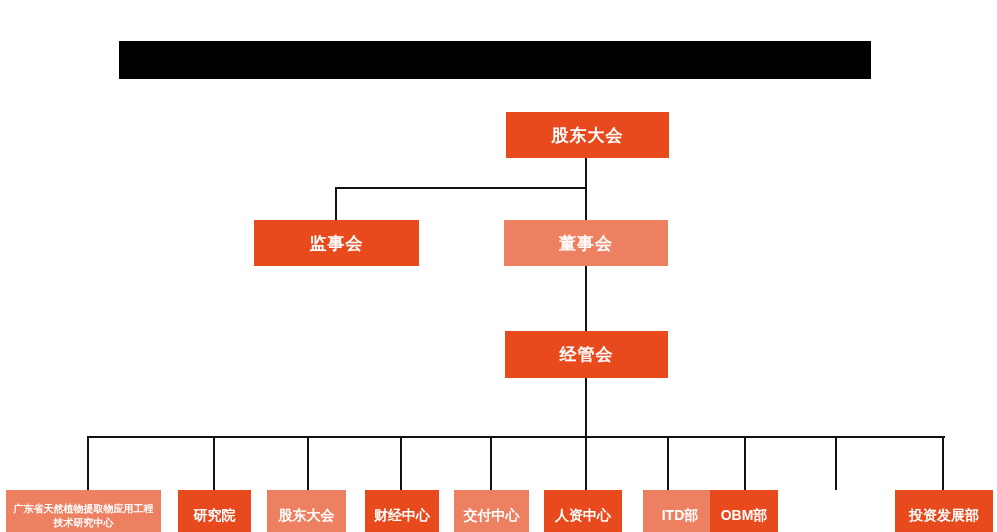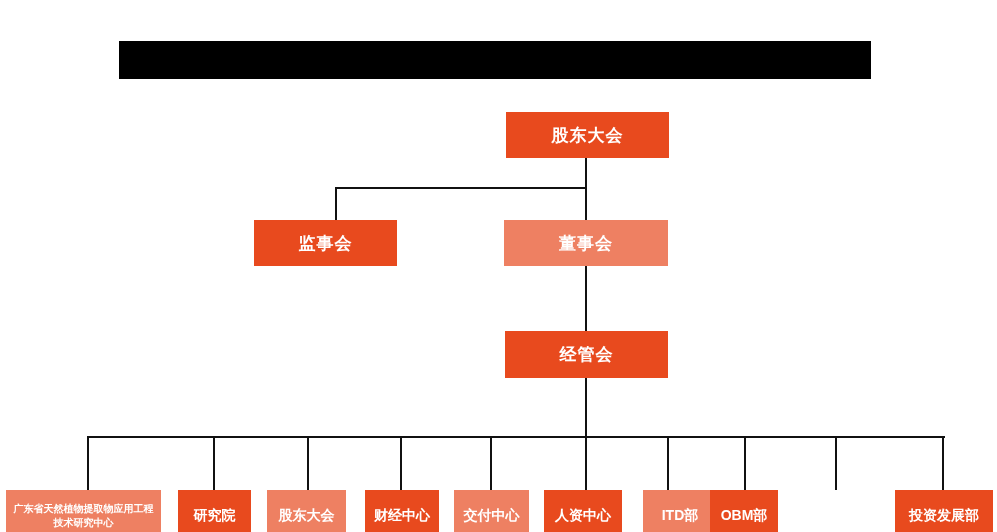--- a/index.html
+++ b/index.html
@@ -64,21 +64,21 @@
   <div class="line" style="left:585px; top:417px; width:2px; height:53px;"></div>
   <div class="line" style="left:667px; top:417px; width:2px; height:53px;"></div>
   <div class="line" style="left:744px; top:417px; width:2px; height:53px;"></div>
   <div class="line" style="left:835px; top:417px; width:2px; height:53px;"></div>
   <div class="line" style="left:942px; top:417px; width:2px; height:53px;"></div>
 
   <div class="node dark lvl" style="left:506px; top:92px; width:163px; height:46px;">
     <span>股东大会</span>
   </div>
 
-  <div class="node dark lvl" style="left:254px; top:200px; width:143px; height:46px;">
+  <div class="node dark lvl" style="left:254px; top:200px; width:165px; height:46px;">
     <span>监事会</span>
   </div>
   <div class="node light lvl" style="left:504px; top:200px; width:164px; height:46px;">
     <span>董事会</span>
   </div>
 
   <div class="node dark lvl" style="left:505px; top:311px; width:163px; height:47px;">
     <span>经管会</span>
   </div>
 

